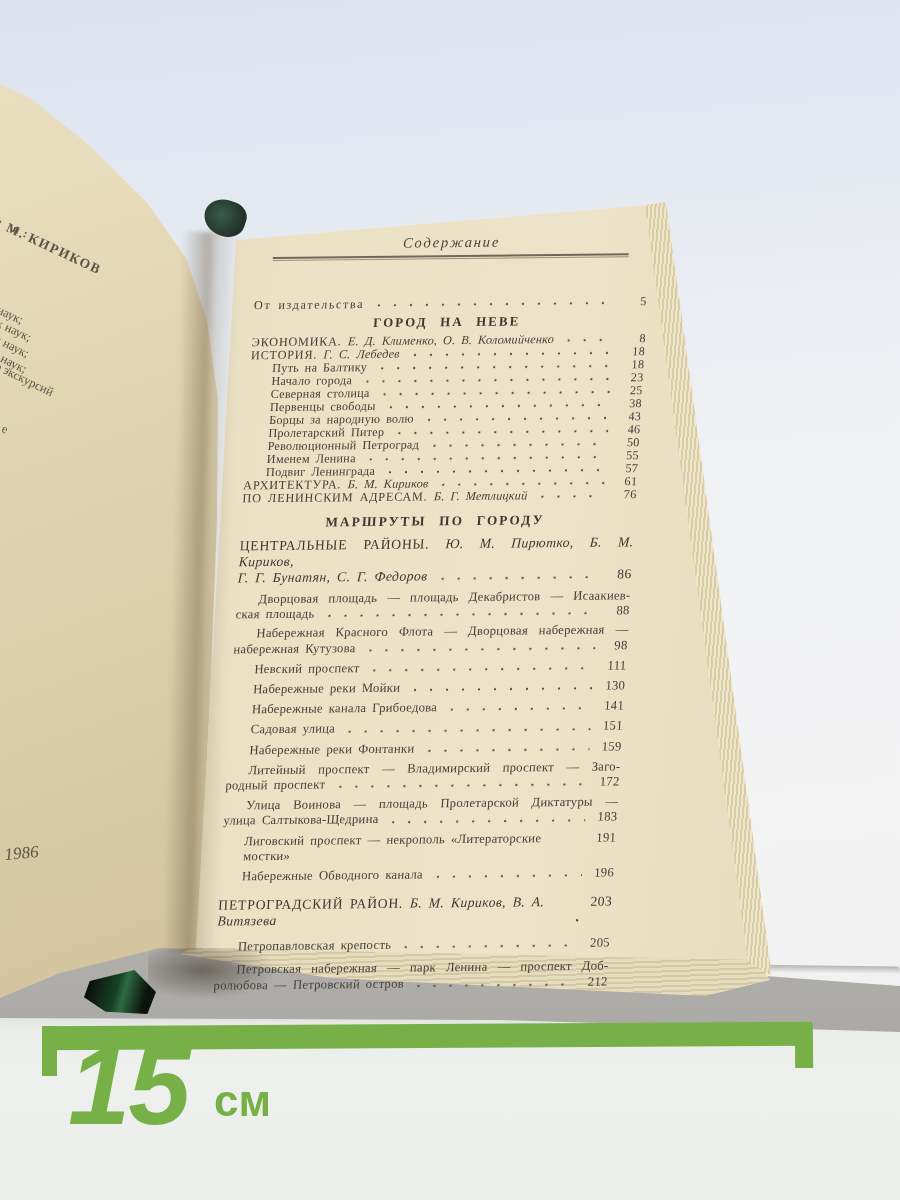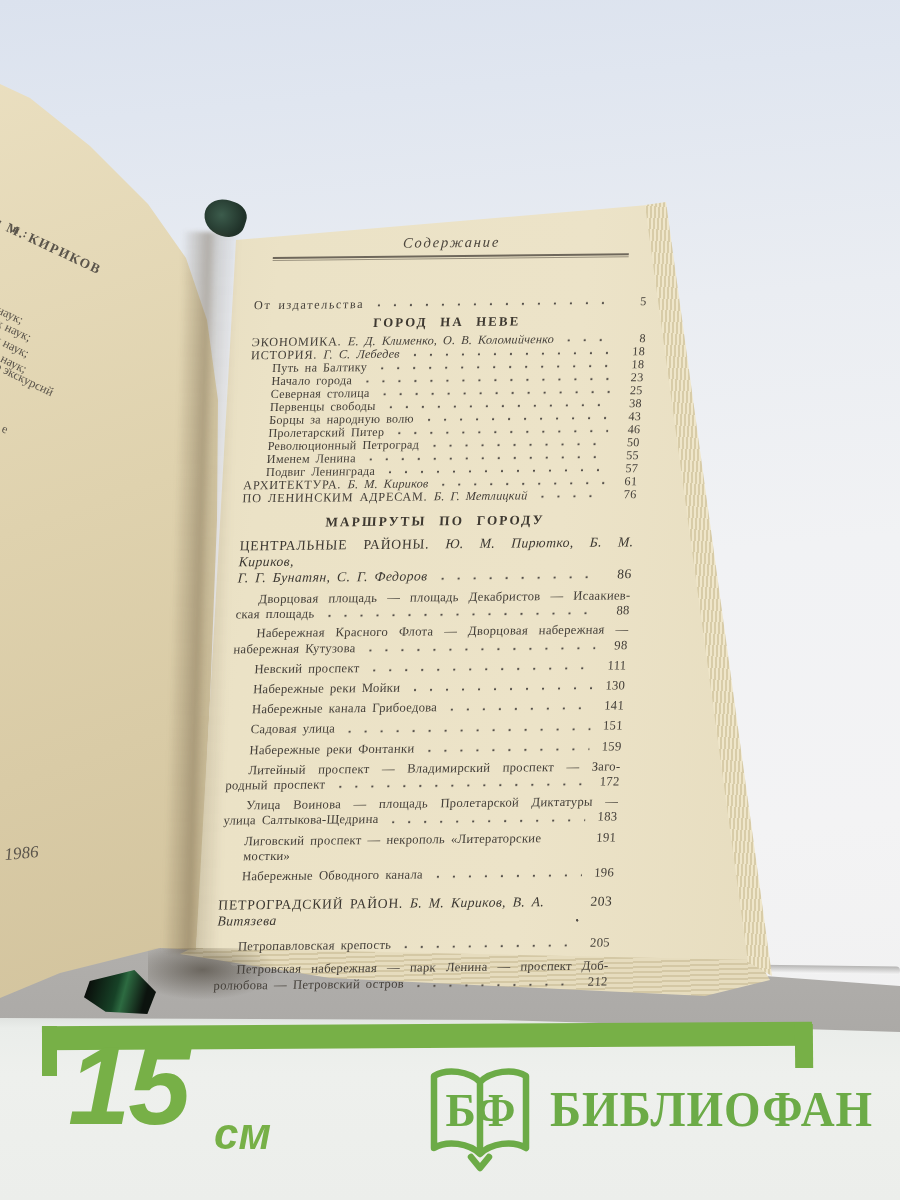--- a/index.html
+++ b/index.html
@@ -17,22 +17,22 @@
     background:linear-gradient(180deg,#dcdfdc 0,#eaedea 14px,#eef0ed 60px,#eceeeb 100%);}
   .ruler-bar{position:absolute;left:42px;top:1024px;width:770px;height:24px;
     background:var(--ruler-green);transform:rotate(-0.35deg);}
   .tick-left{position:absolute;left:42px;top:1026px;width:15px;height:50px;
     background:var(--ruler-green);}
   .tick-right{position:absolute;left:795px;top:1024px;width:18px;height:44px;
     background:var(--ruler-green);transform:rotate(-0.5deg);}
   .ruler-label{position:absolute;left:68px;top:1030px;color:var(--ruler-green);
     font-family:"Liberation Sans",sans-serif;font-weight:bold;font-style:italic;
     font-size:112px;line-height:1;letter-spacing:-2px;text-align:center;}
-  .ruler-unit{position:absolute;left:214px;top:1112px;color:var(--ruler-green);
-    font-family:"Liberation Sans",sans-serif;font-weight:bold;font-style:italic;
+  .ruler-unit{position:absolute;left:214px;top:1079px;color:var(--ruler-green);
+    font-family:"Liberation Sans",sans-serif;font-weight:bold;
     font-size:44px;line-height:1;}
   .logo{position:absolute;left:428px;top:1058px;width:420px;height:120px;color:var(--logo-green);}
   .logo svg{position:absolute;left:0;top:4px;}
   .logo .monogram{position:absolute;left:14px;top:26px;width:78px;text-align:center;
     font-family:"Liberation Serif",serif;font-weight:bold;font-size:46px;
     letter-spacing:1px;color:var(--logo-green);}
   .logo .wordmark{position:absolute;left:122px;top:24px;
     font-family:"Liberation Serif",serif;font-weight:bold;font-size:47px;
     letter-spacing:1px;color:var(--logo-green);transform:scaleY(1.08);}
 
@@ -318,25 +318,14 @@
         </div>
       </div>
   </div>
 
   <div class="ruler-bar"></div>
   <div class="tick-left"></div>
   <div class="tick-right"></div>
   <div class="ruler-label">15</div>
   <div class="ruler-unit">см</div>
 
-  <div class="logo">
-    <svg width="104" height="112" viewBox="0 0 104 112">
-      <g fill="none" stroke="#6cab47" stroke-width="6.5" stroke-linejoin="round" stroke-linecap="round">
-        <path d="M52 20 C41 9, 19 6, 6 14 L6 86 C19 78, 41 81, 52 92 C63 81, 85 78, 98 86 L98 14 C85 6, 63 9, 52 20 Z"></path>
-        <path d="M52 22 L52 90"></path>
-        <path d="M43 95 L52 106 L61 95"></path>
-      </g>
-    </svg>
-    <div class="monogram">БФ</div>
-    <div class="wordmark">БИБЛИОФАН</div>
-  </div>
 
 </div>
 
 </body></html>

